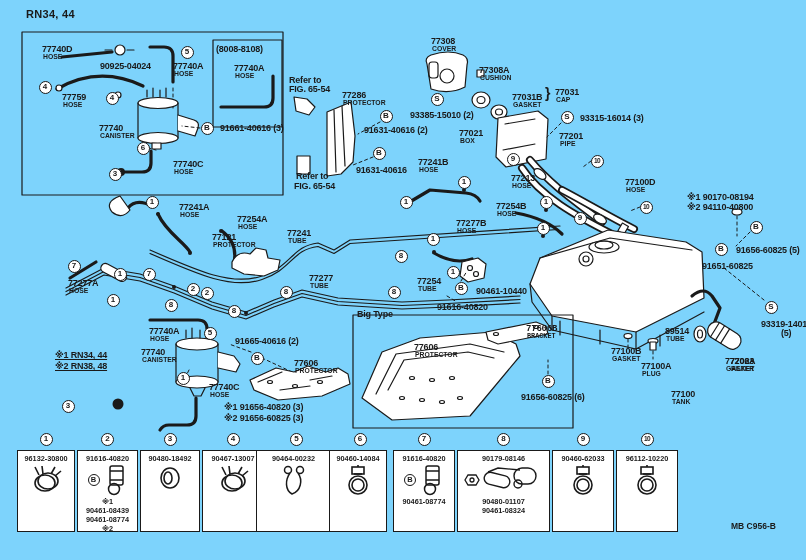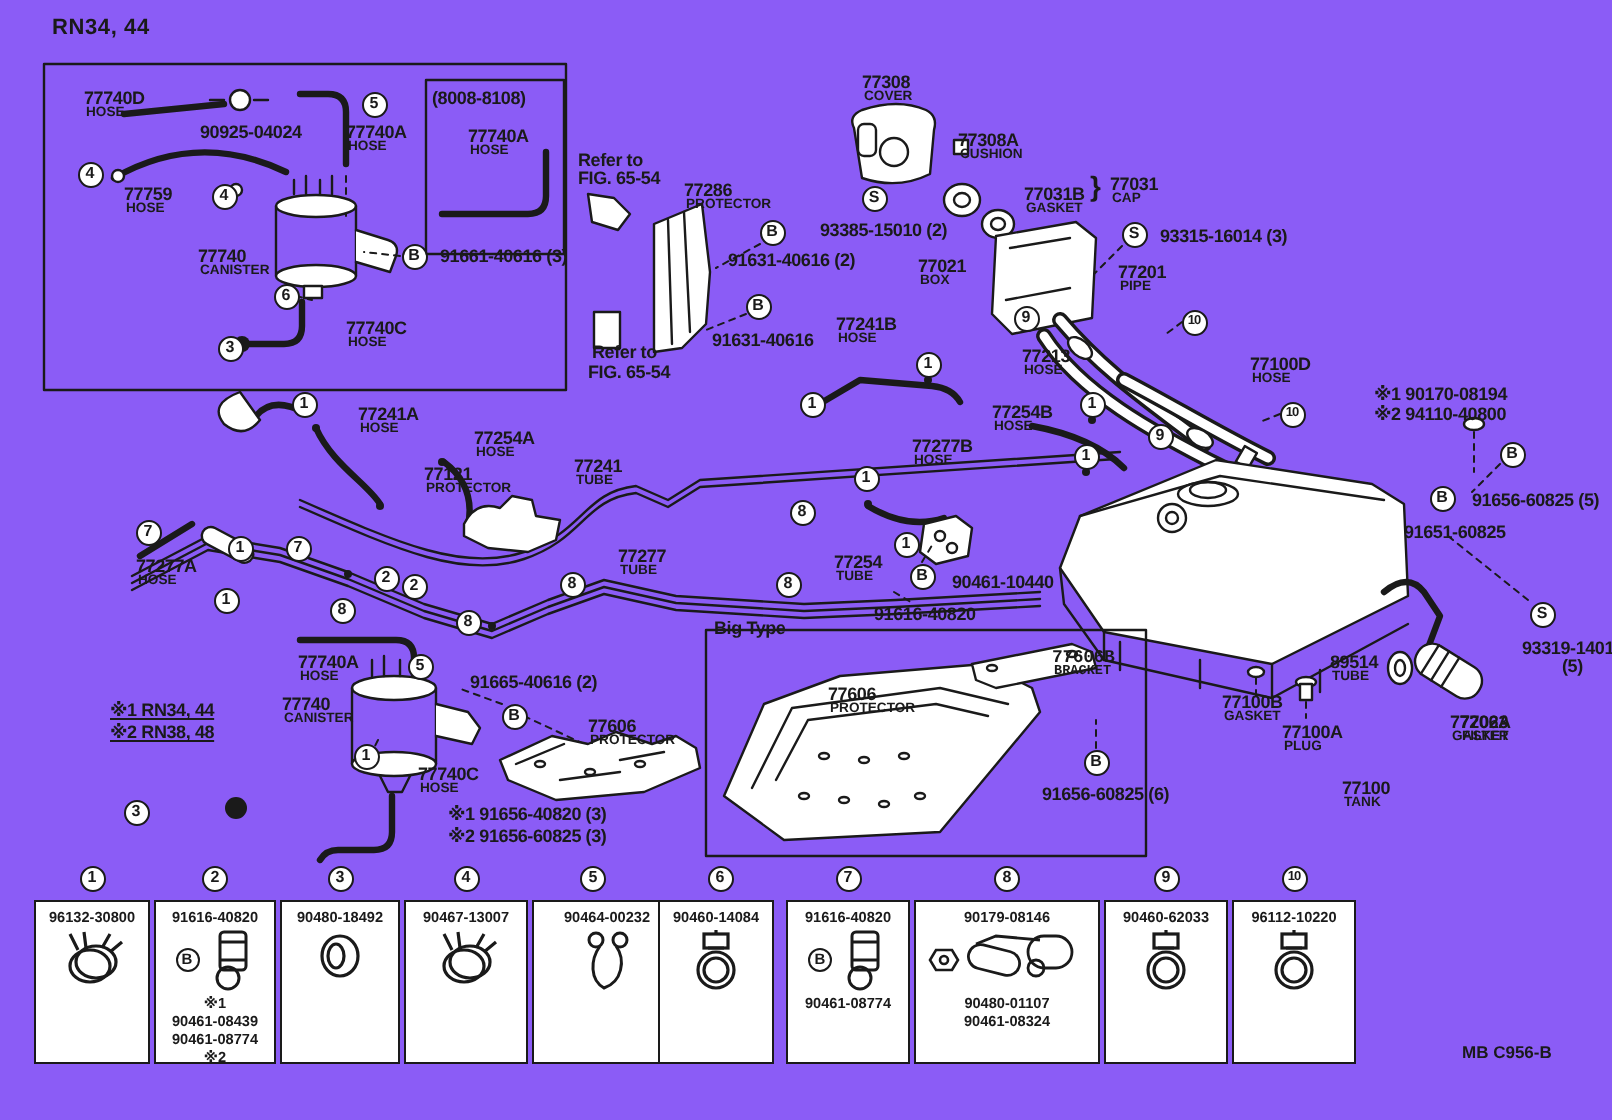--- a/index.html
+++ b/index.html
@@ -1,16 +1,16 @@
 <!DOCTYPE html>
 <html><head>
 <meta charset="utf-8">
 <style>
   html,body{margin:0;padding:0;background:#e8e8e8;}
-  .stage{position:relative;width:806px;height:560px;background:#8b5cf6;overflow:hidden;
+  .stage{position:relative;width:806px;height:560px;background:#7dd3fc;overflow:hidden;
          font-family:"Liberation Sans","DejaVu Sans",sans-serif;color:#1a1a1a;}
   svg.art{position:absolute;left:0;top:0;}
   svg.art *{stroke:#1a1a1a;fill:none;stroke-width:1.2;stroke-linejoin:round;stroke-linecap:round;}
   svg.art .f{fill:#ffffff;}
   svg.art .dk{fill:#1a1a1a;stroke:none;}
   svg.art .th{stroke-width:3.2;}
   svg.art .tube-o{stroke-width:8;}
   svg.art .tube-i{stroke:#ffffff;stroke-width:4.5;}
   svg.art .dash{stroke-dasharray:3,3;stroke-width:1;}
   .hdr{position:absolute;left:26px;top:8px;font-size:11px;font-weight:bold;letter-spacing:0.3px;}
@@ -340,21 +340,21 @@
           <svg width="34" height="30" viewBox="0 0 34 30">
             <g stroke="#1a1a1a" fill="none" stroke-width="1.6">
               <ellipse cx="16" cy="19" rx="10" ry="8"></ellipse>
               <ellipse cx="19" cy="17" rx="10" ry="8"></ellipse>
               <path d="M10,11 l-4,-8 M14,10 l-1,-8 M22,10 l4,-7 M26,12 l6,-5"></path>
             </g>
           </svg>
         </div>
       </div>
       <div class="callout cellnum" style="left: 290px; top: 433px;">5</div>
-      <div class="cell" style="left: 266px; width: 75px;">
+      <div class="cell" style="left: 256px; width: 75px;">
         <div class="pline">90464-00232</div>
         <div class="icons">
           <svg width="30" height="34" viewBox="0 0 30 34">
             <g stroke="#1a1a1a" fill="none" stroke-width="1.5">
               <circle cx="9" cy="6" r="3.5"></circle>
               <circle cx="21" cy="6" r="3.5"></circle>
               <path d="M11,9 C6,16 6,26 13,30 C22,27 24,16 19,9"></path>
             </g>
           </svg>
         </div>

